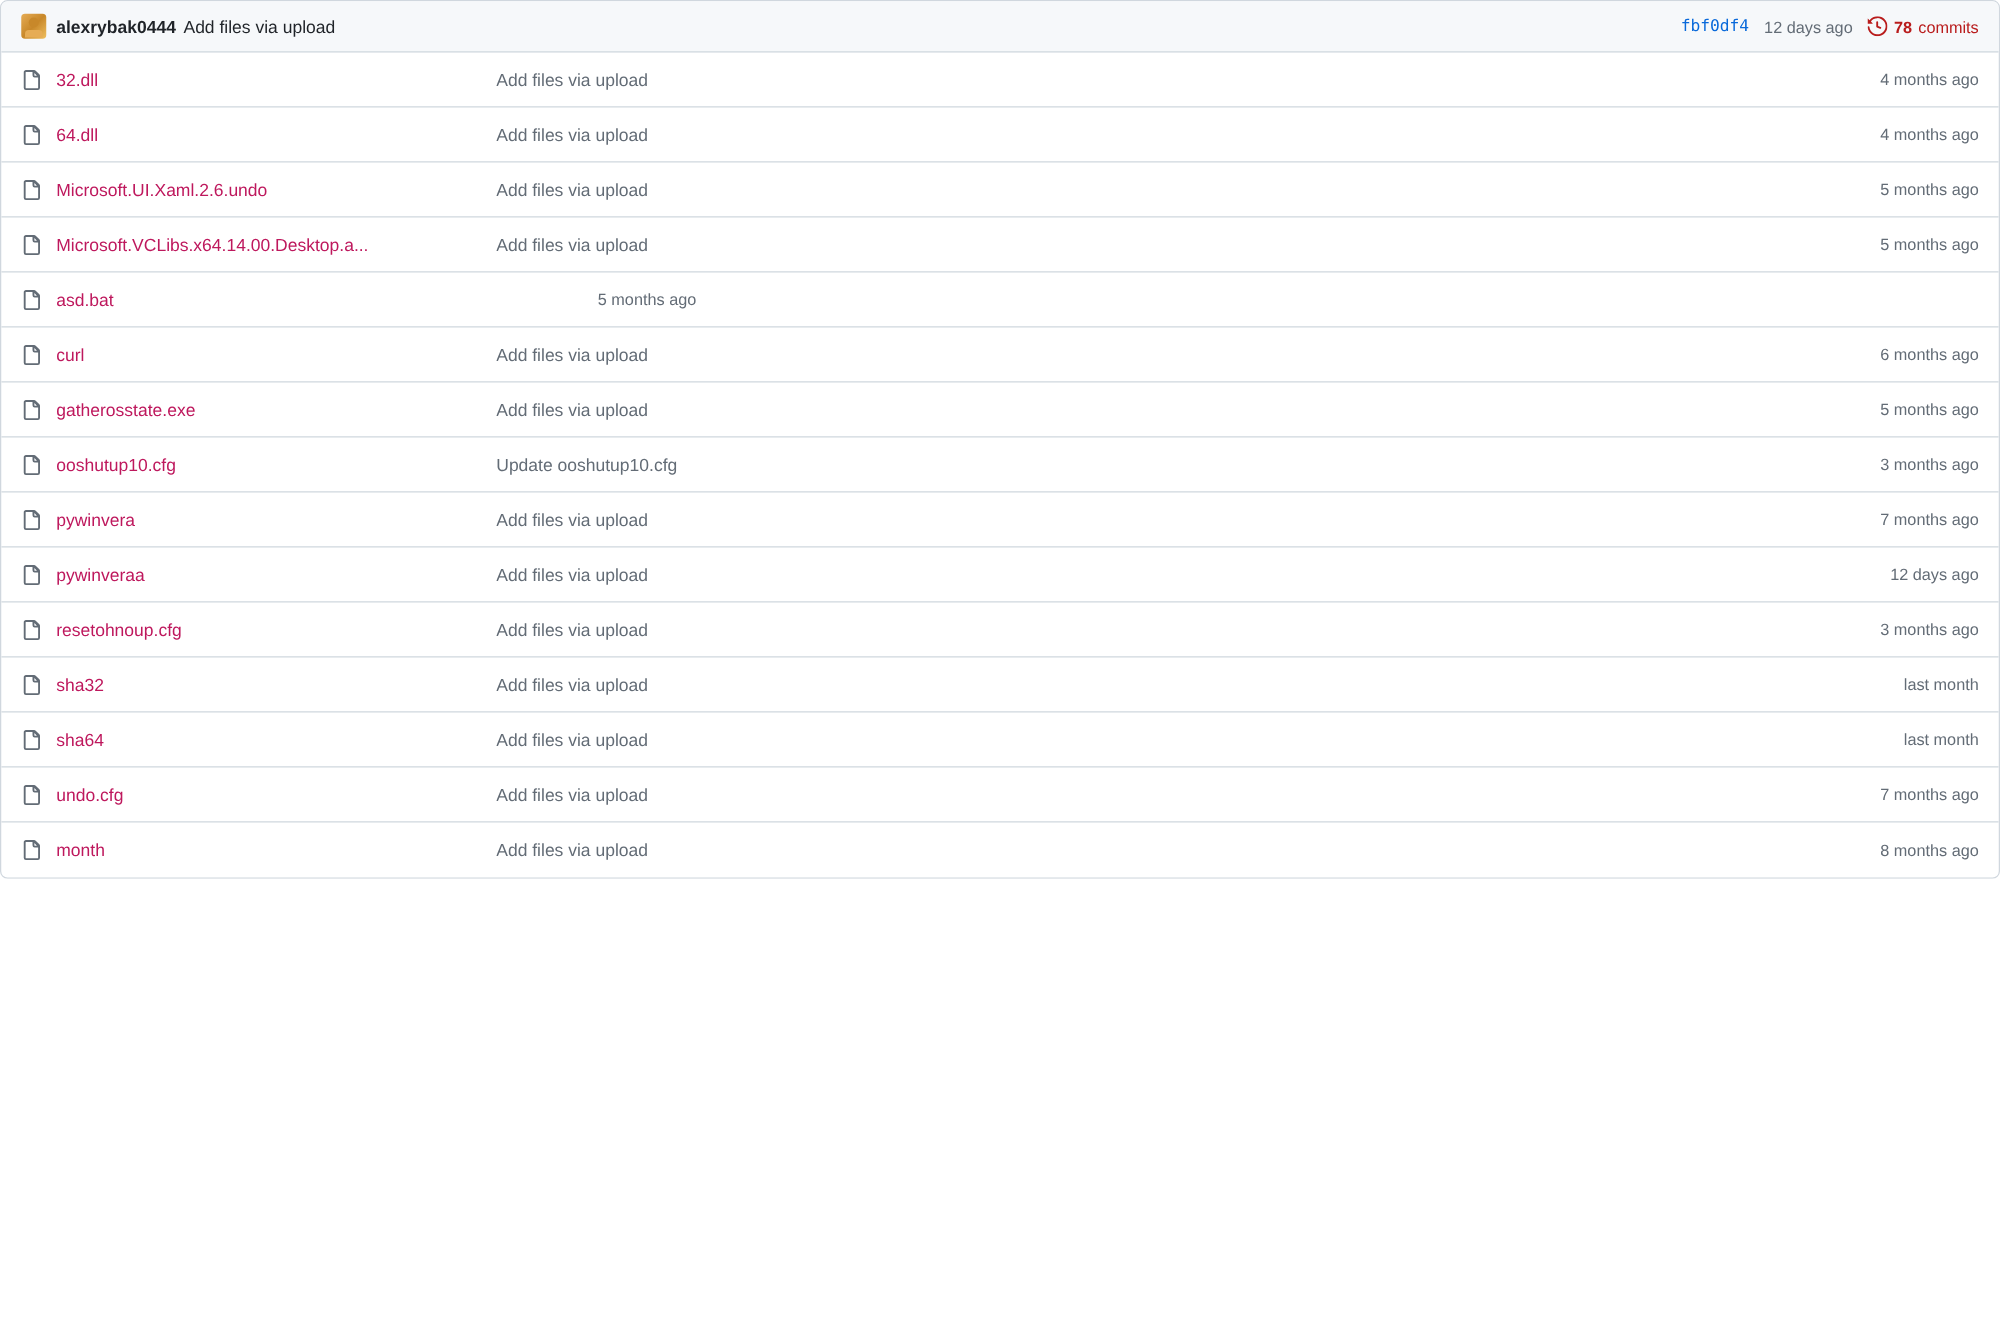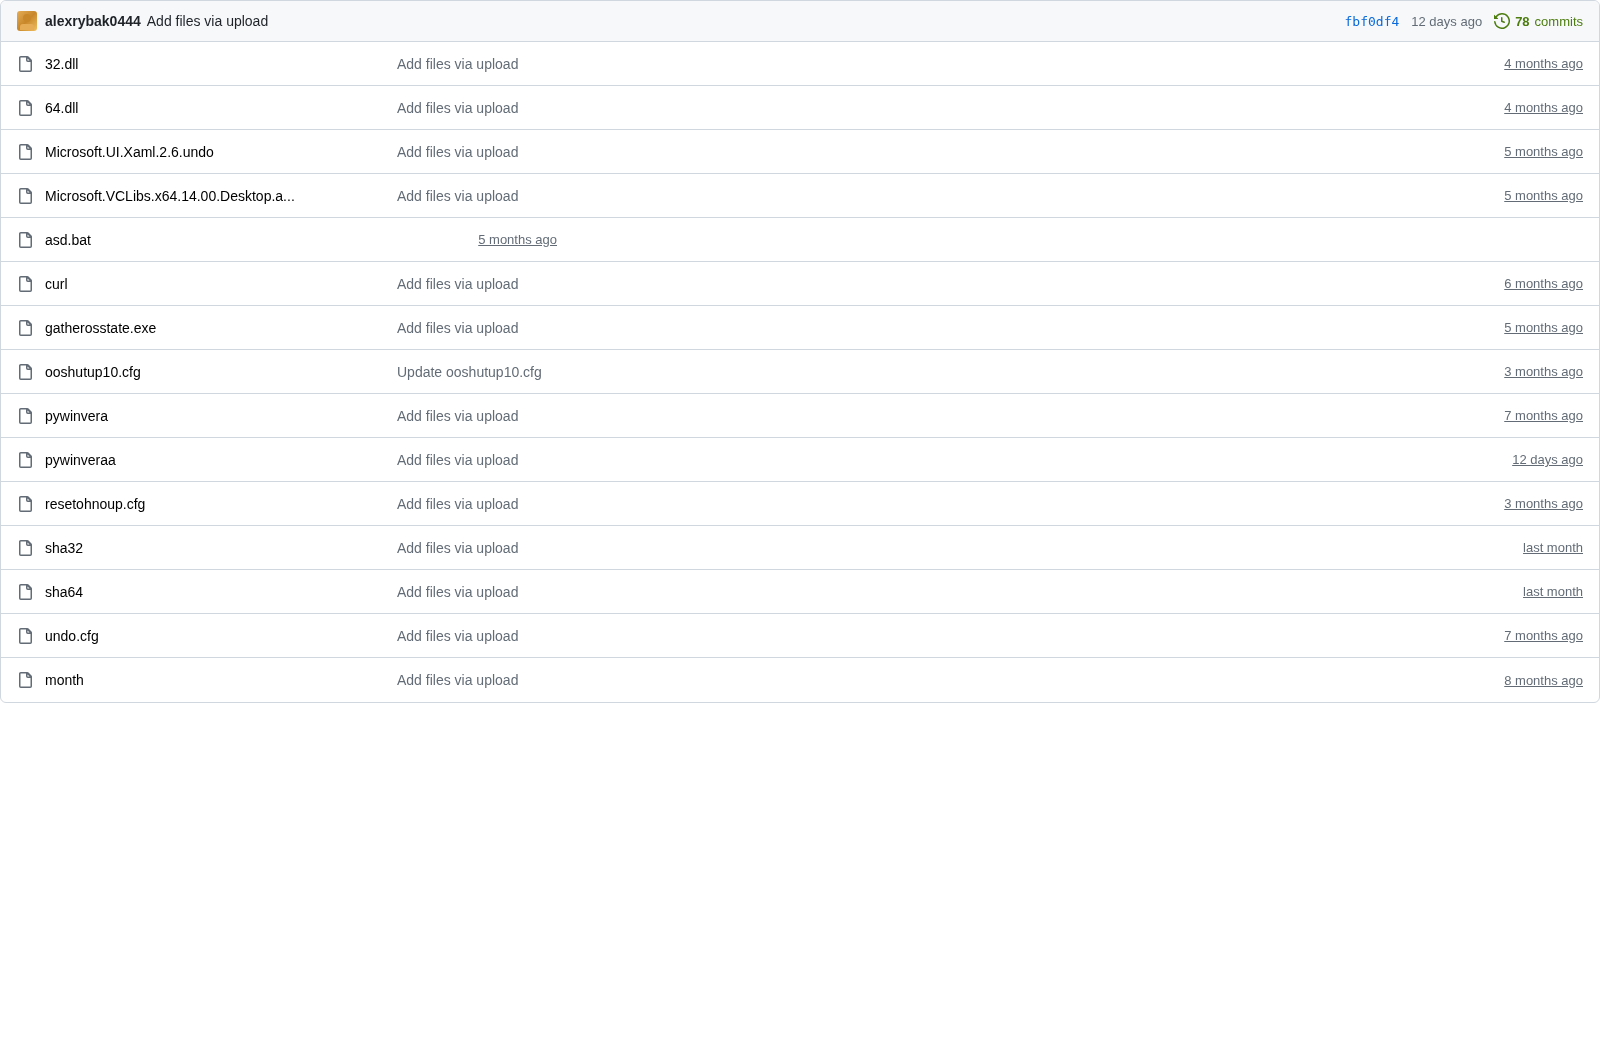--- a/index.html
+++ b/index.html
@@ -98,21 +98,21 @@
 
     .header-time {
       color: #636c76;
       font-size: 13px;
     }
 
     .commits-link {
       display: flex;
       align-items: center;
       gap: 5px;
-      color: #4d7c0f;
+      color: #b91c1c;
       font-size: 13px;
     }
 
     .commits-icon {
       width: 16px;
       height: 16px;
       display: inline-flex;
       align-items: center;
       justify-content: center;
     }
@@ -141,21 +141,21 @@
     }
 
     .file-icon svg {
       width: 16px;
       height: 16px;
     }
 
     .file-name {
       width: 340px;
       flex-shrink: 0;
-      color: #000000;
+      color: #be185d;
       font-size: 14px;
       overflow: hidden;
       text-overflow: ellipsis;
       white-space: nowrap;
     }
 
     .file-commit {
       flex: 1;
       color: #636c76;
       font-size: 14px;
@@ -163,21 +163,20 @@
       text-overflow: ellipsis;
       white-space: nowrap;
     }
 
     .file-time {
       width: 160px;
       text-align: right;
       color: #636c76;
       font-size: 13px;
       flex-shrink: 0;
-      text-decoration: underline;
     }
   </style>
 </head>
 <body>
 
 <div class="repo-table">
 
   <div class="header-row">
     <div class="header-avatar"></div>
     <div class="header-commit-info">

